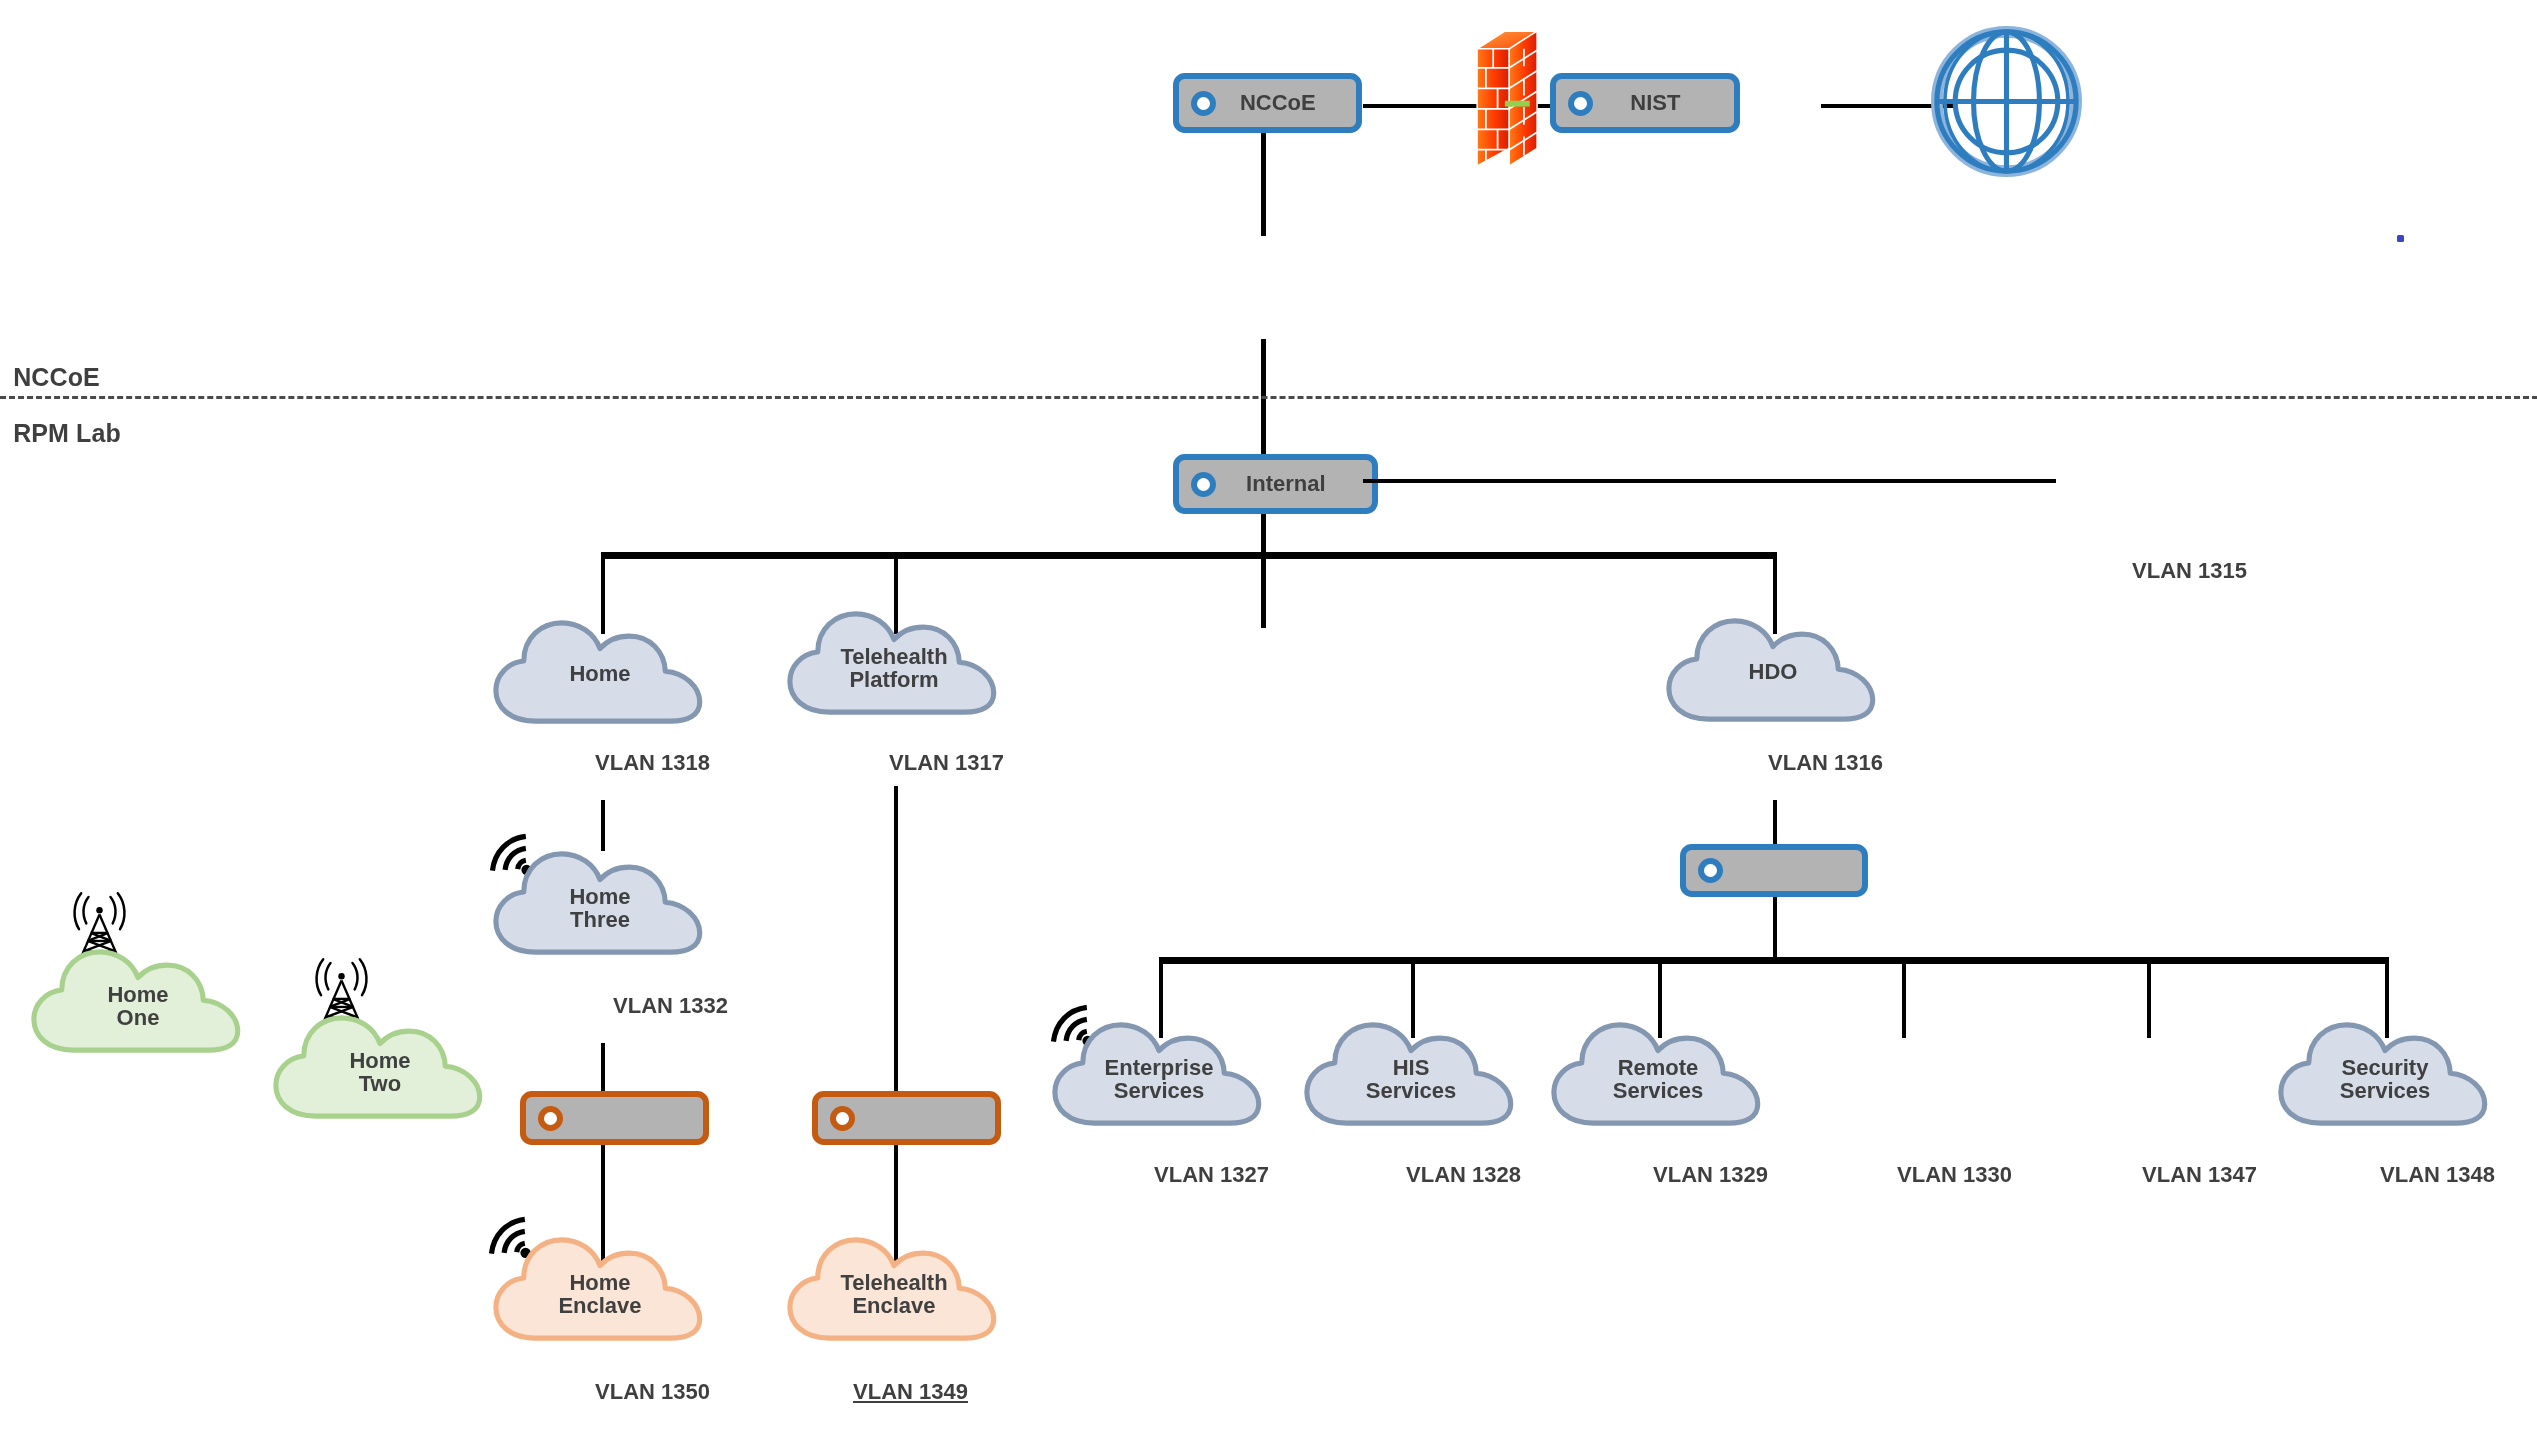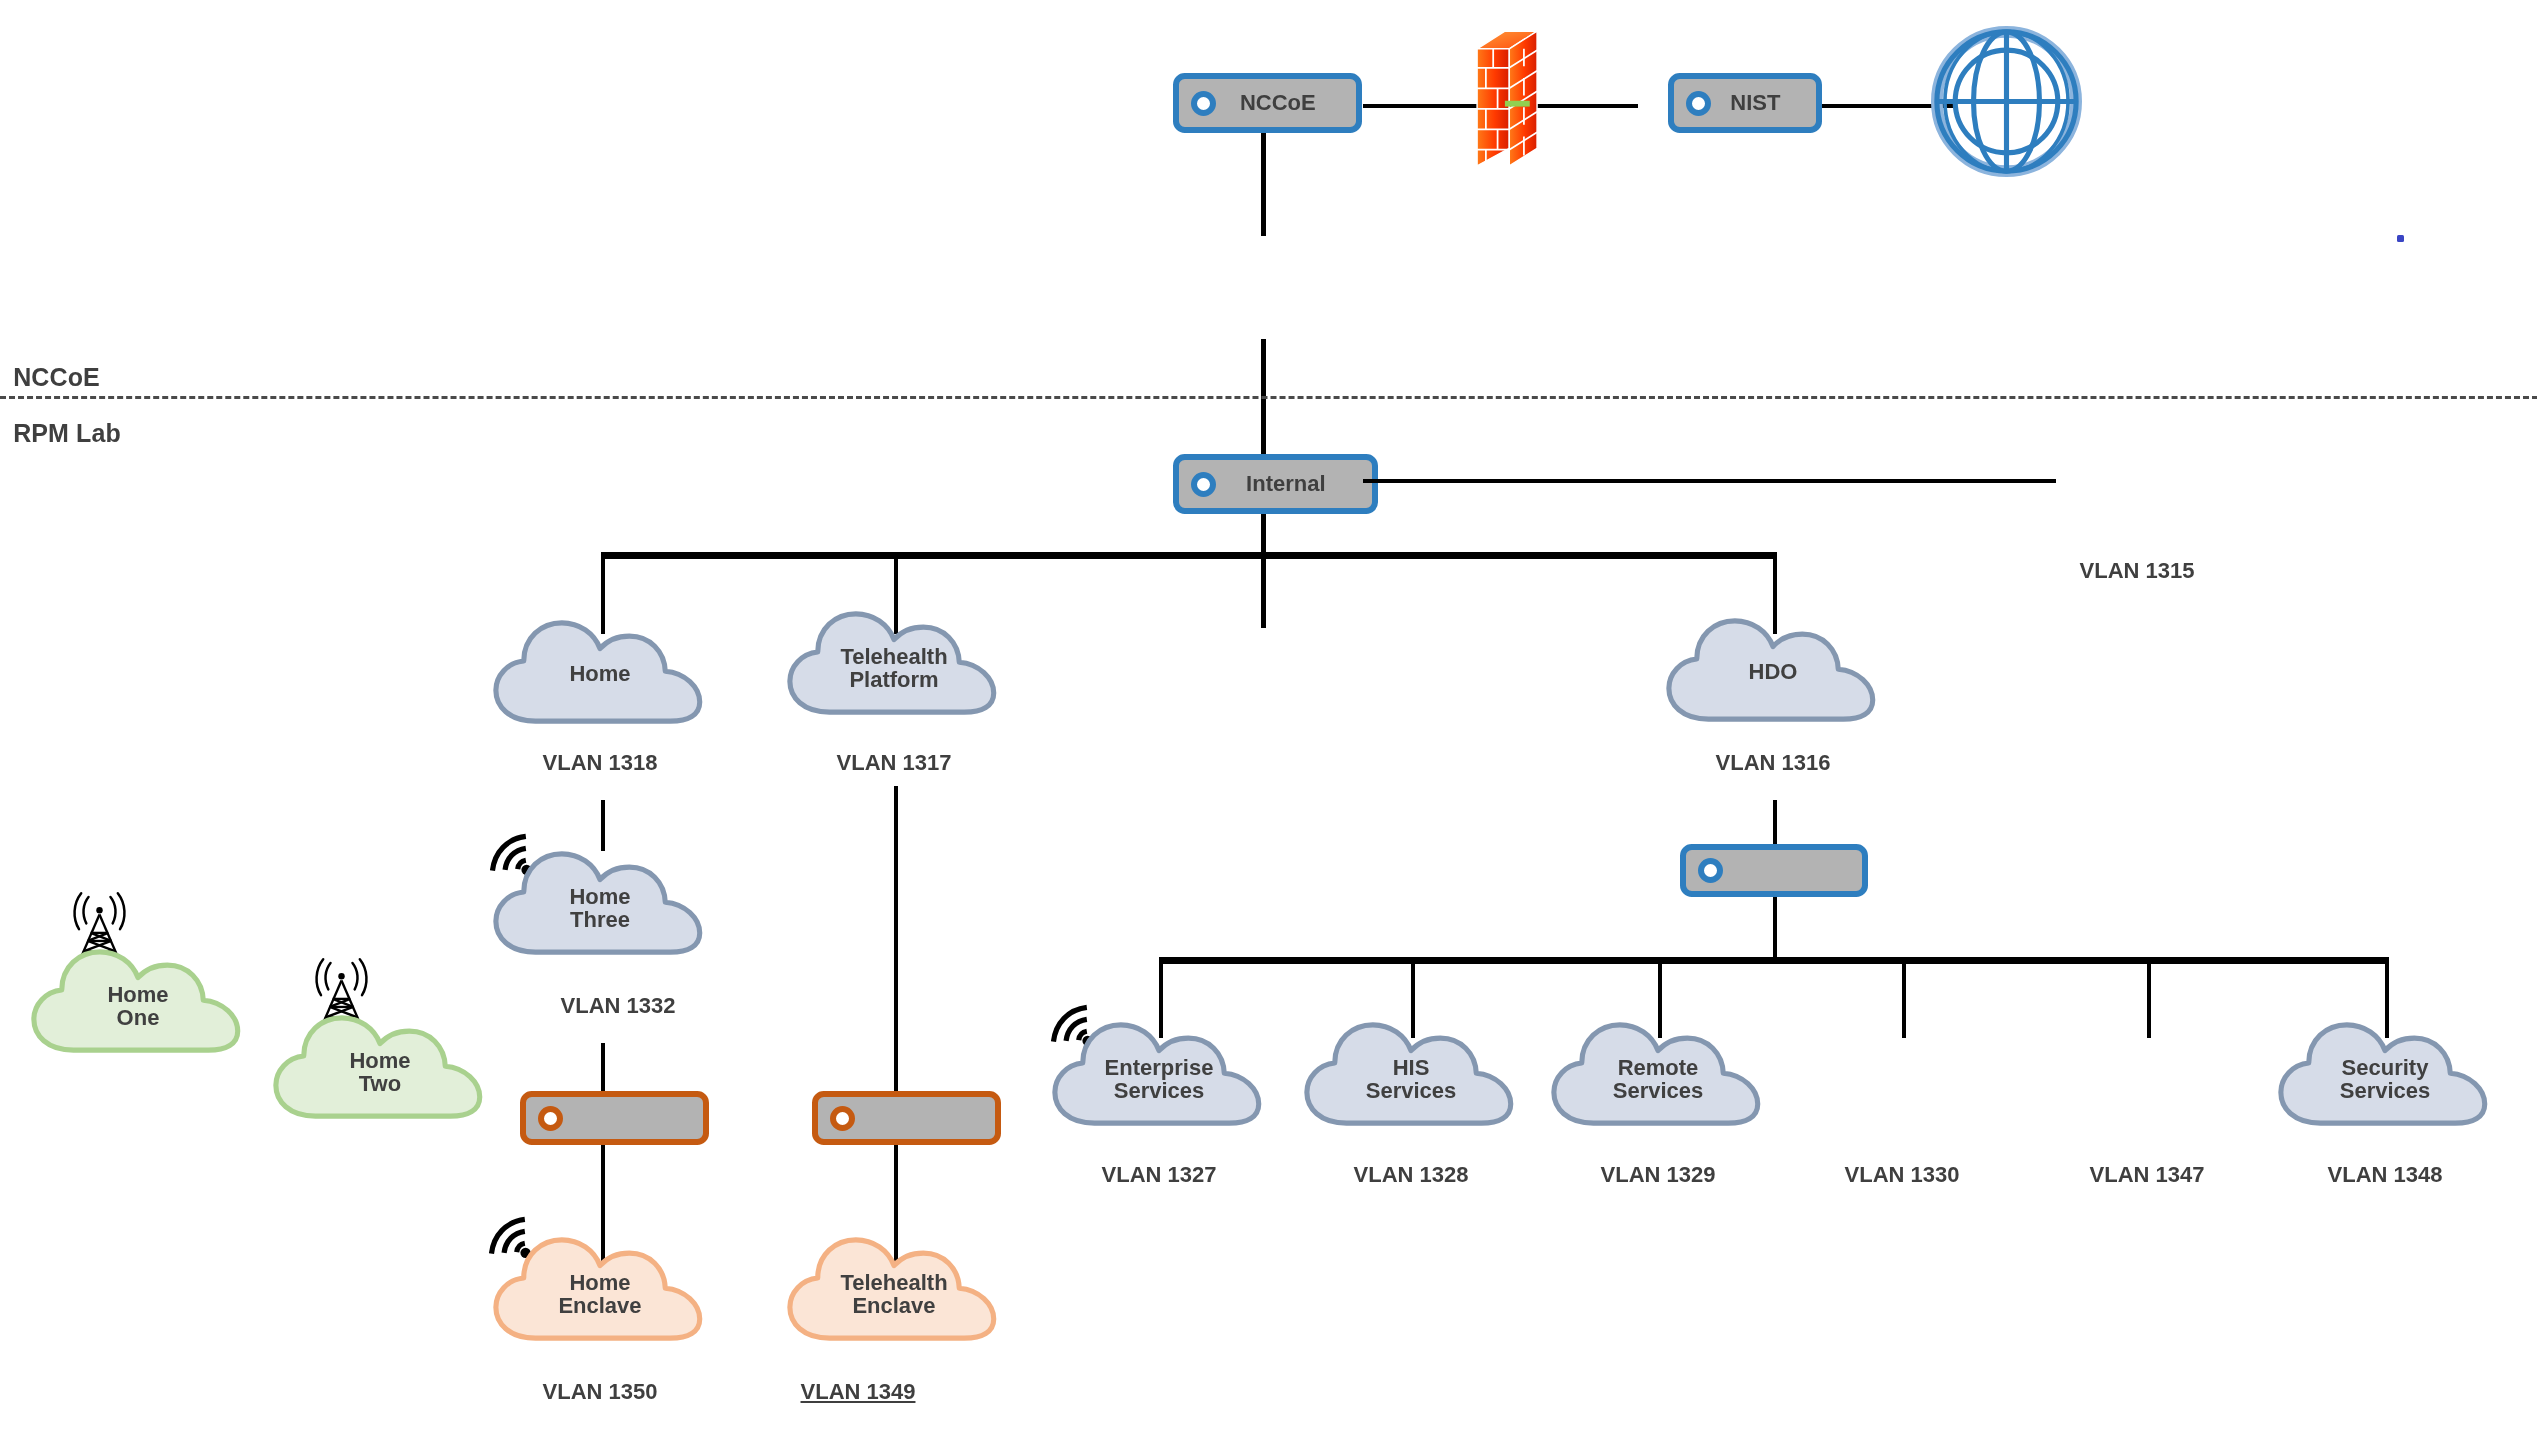--- a/index.html
+++ b/index.html
@@ -47,21 +47,21 @@
   
   .cloud{position:absolute;}
   .cloud svg{display:block;width:100%;height:100%;}
   .cloud .ctext{
     position:absolute;left:0;right:0;top:50%;transform:translateY(-44%);
     text-align:center;font-size:22px;font-weight:600;color:#404040;
     line-height:1.06;pointer-events:none;
   }
   .cloud .ctext.two{transform:translateY(-38%);}
   .vlan{
-    position:absolute;text-align:center;font-size:22px;font-weight:bold;
+    position:absolute;text-align:right;font-size:22px;font-weight:bold;
     color:#3f3f3f;white-space:nowrap;
   }
 
   
   .icon{position:absolute;}
   .icon svg{display:block;width:100%;height:100%;}
   .dot-mark{position:absolute;width:6.6px;height:6.6px;background:#3a45c4;border-radius:1.5px;}
 </style>
 </head>
 <body>
@@ -122,21 +122,21 @@
         <line x1="86" y1="36" x2="86" y2="60"></line>
         <line x1="86" y1="76" x2="86" y2="100"></line>
         <line x1="86" y1="116" x2="86" y2="140"></line>
         <line x1="86" y1="156" x2="86" y2="182"></line>
       </g>
 
       <rect x="60" y="107" width="34" height="8" fill="#92d050"></rect>
     </svg>
   </div>
 
-  <div class="router" style="left:1668px;top:73px;width:154px;height:60px;">
+  <div class="router" style="left:1550px;top:73px;width:190px;height:60px;">
     <span class="port"></span>
     <span class="rlabel">NIST</span>
   </div>
 
   <div class="icon" style="left:1931px;top:26px;width:151px;height:151px;">
     <svg viewBox="0 0 206 206" xmlns="http://www.w3.org/2000/svg">
       <circle cx="103" cy="103" r="95" fill="none" stroke="#8cb4dd" stroke-width="16"></circle>
       <circle cx="103" cy="103" r="95" fill="none" stroke="#2e7ebf" stroke-width="7"></circle>
       <circle cx="103" cy="103" r="70" fill="none" stroke="#2e7ebf" stroke-width="7"></circle>
       <line x1="103" y1="8" x2="103" y2="198" stroke="#2e7ebf" stroke-width="7"></line>

